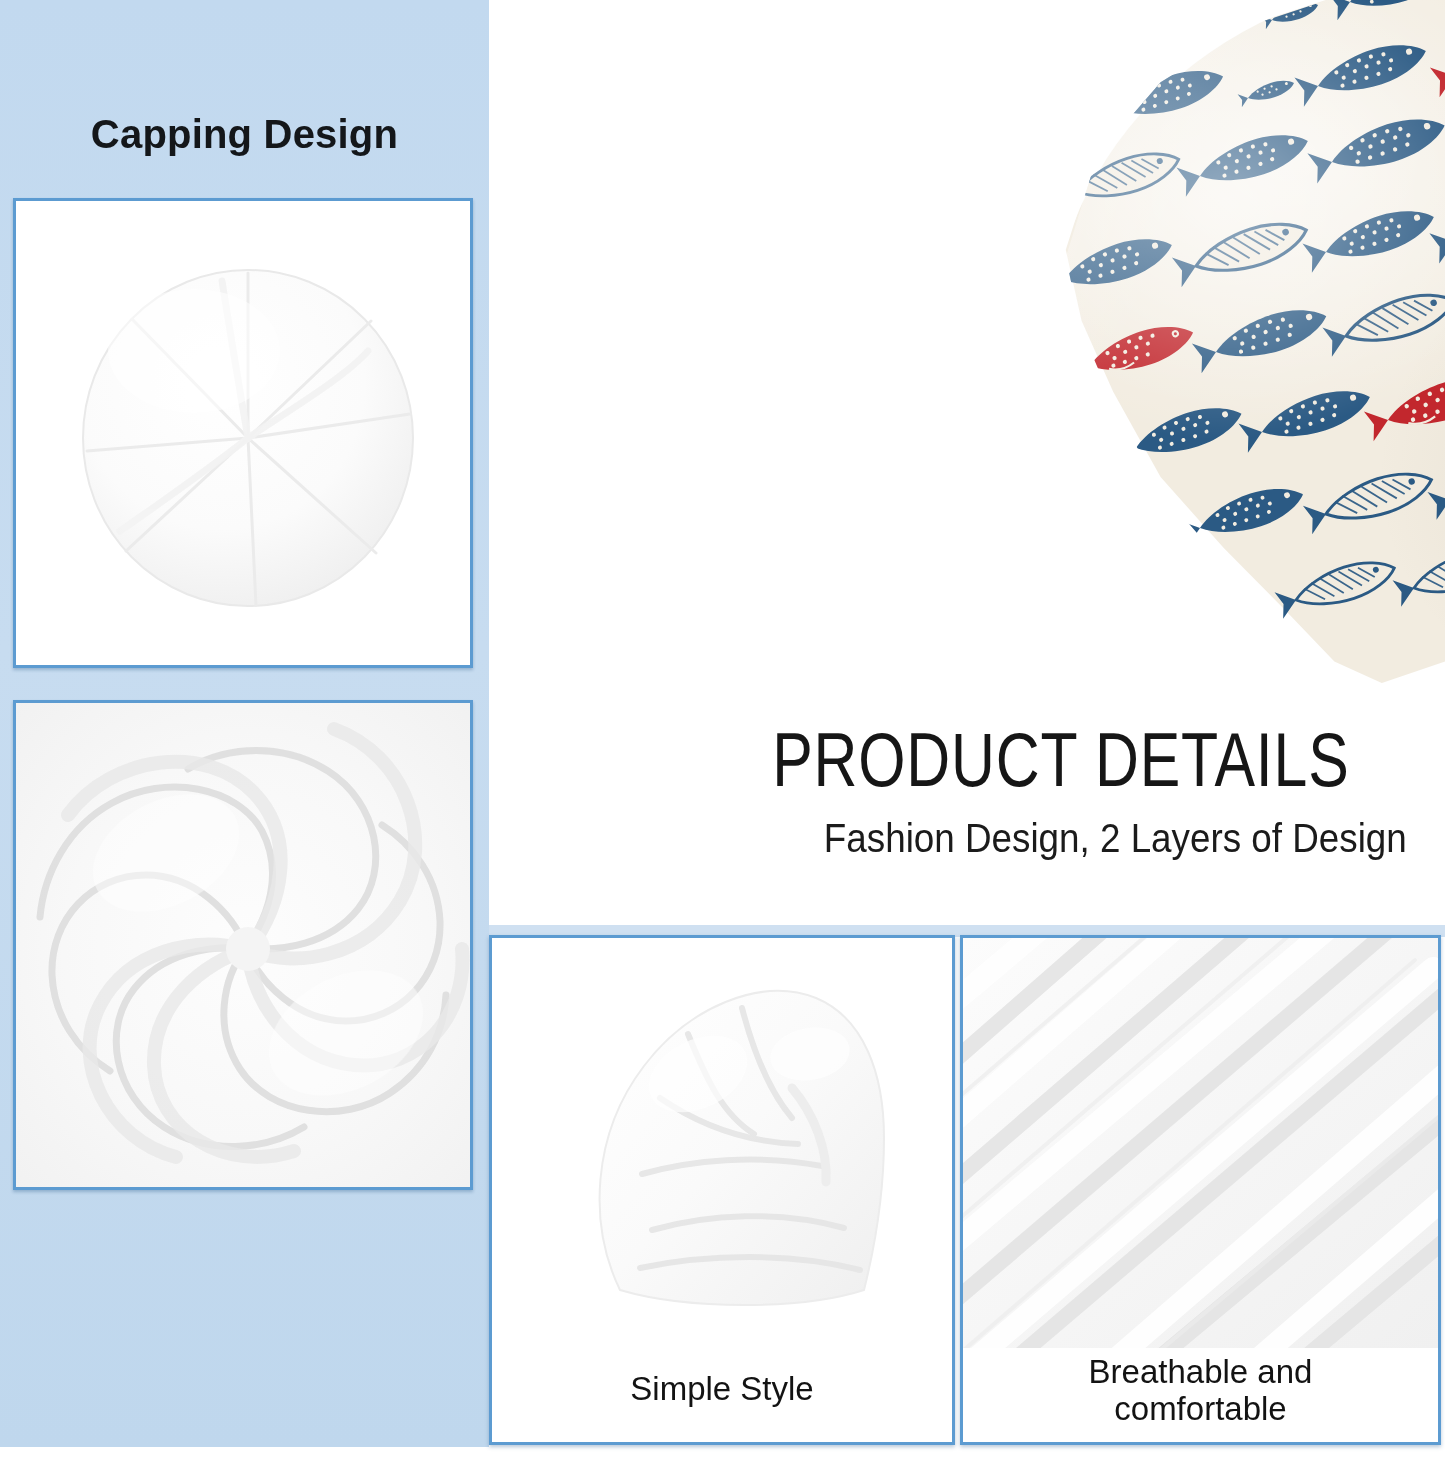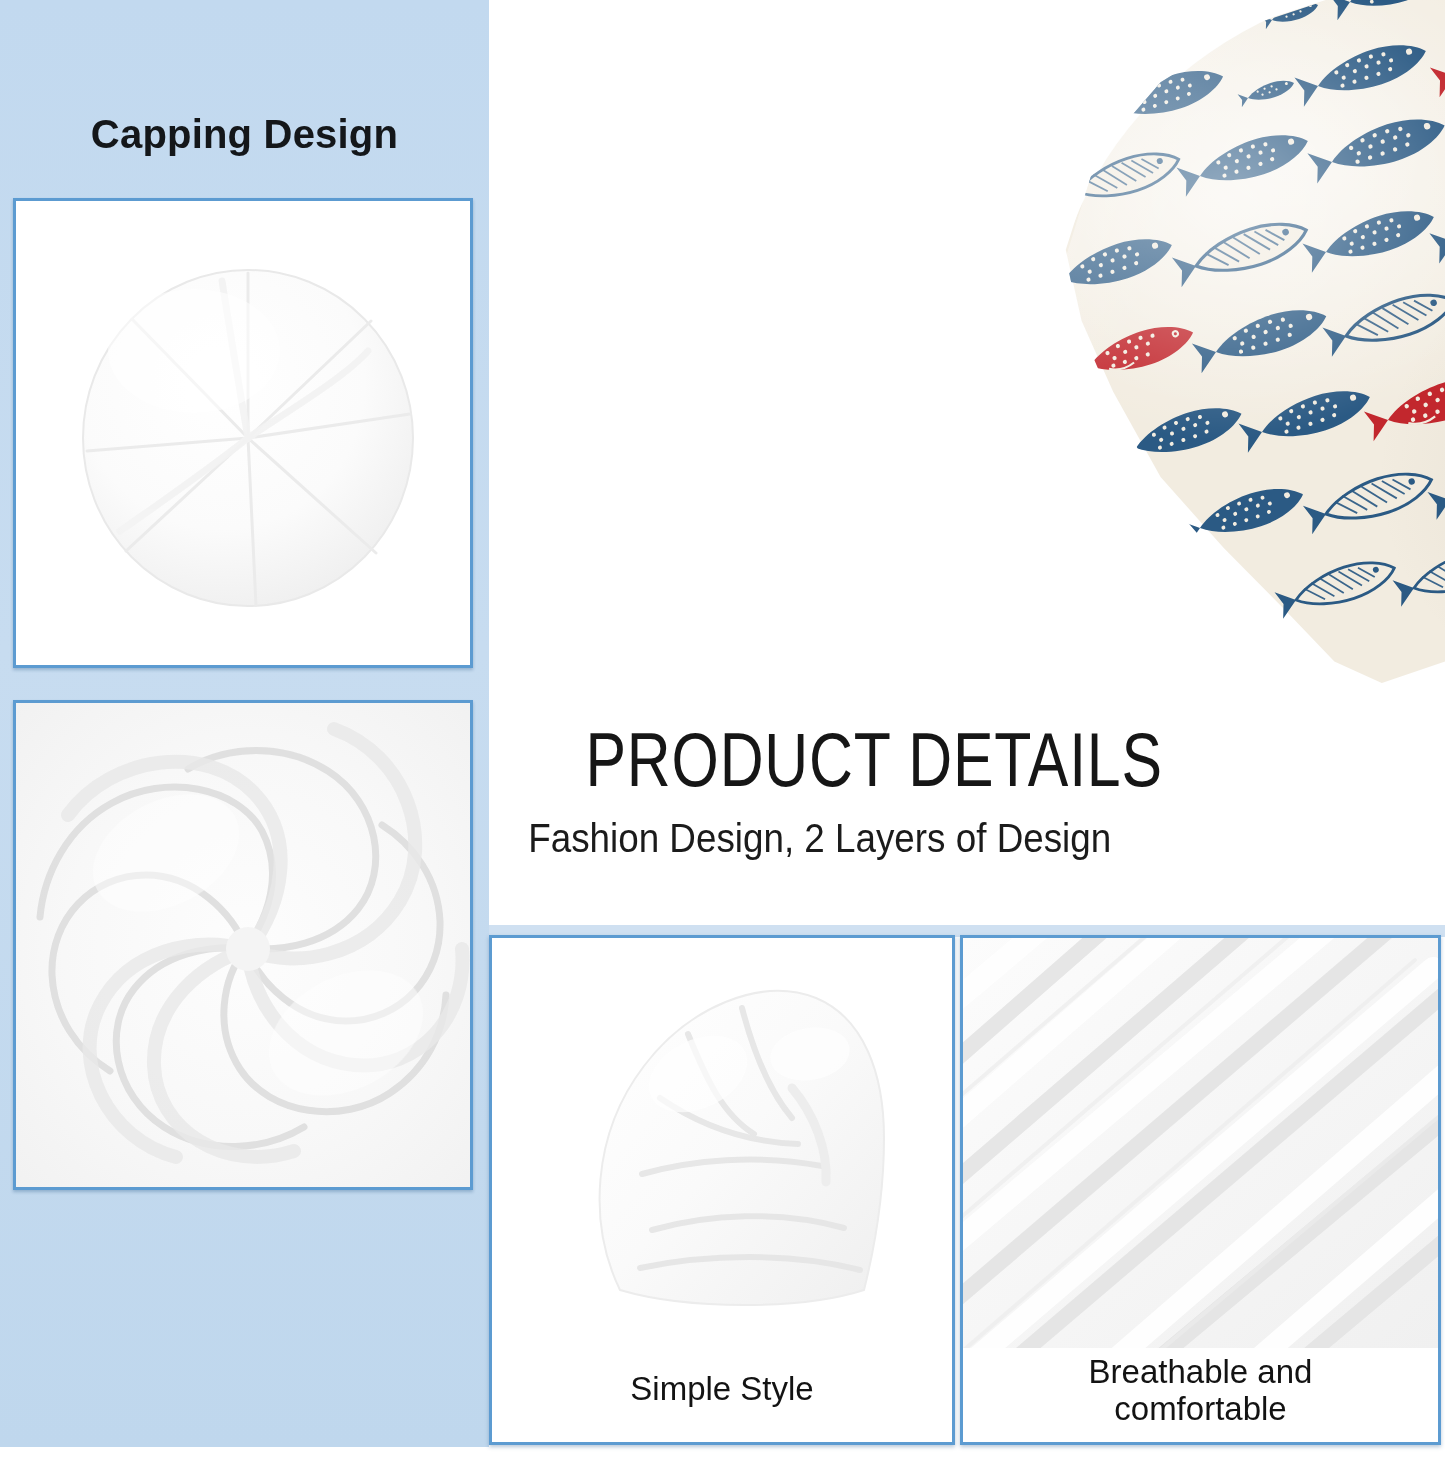--- a/index.html
+++ b/index.html
@@ -104,21 +104,21 @@
     );
     background:
       radial-gradient(ellipse 60% 55% at 22% 30%, rgba(255,255,255,.50), rgba(255,255,255,0) 60%),
       linear-gradient(115deg, rgba(255,255,255,.35) 0%, rgba(255,255,255,0) 22%, rgba(0,0,0,0) 70%, rgba(90,80,70,.10) 100%);
   }
 
   .headline-block {
     position: absolute;
     left: 490px; top: 722px;
     width: 955px;
-    text-align: left;
+    text-align: right;
   }
   .headline {
     font-size: 76px;
     font-weight: 400;
     letter-spacing: 1px;
     color: #161616;
     transform: scaleX(.80);
     transform-origin: center;
     white-space: nowrap;
     line-height: 1.0;

